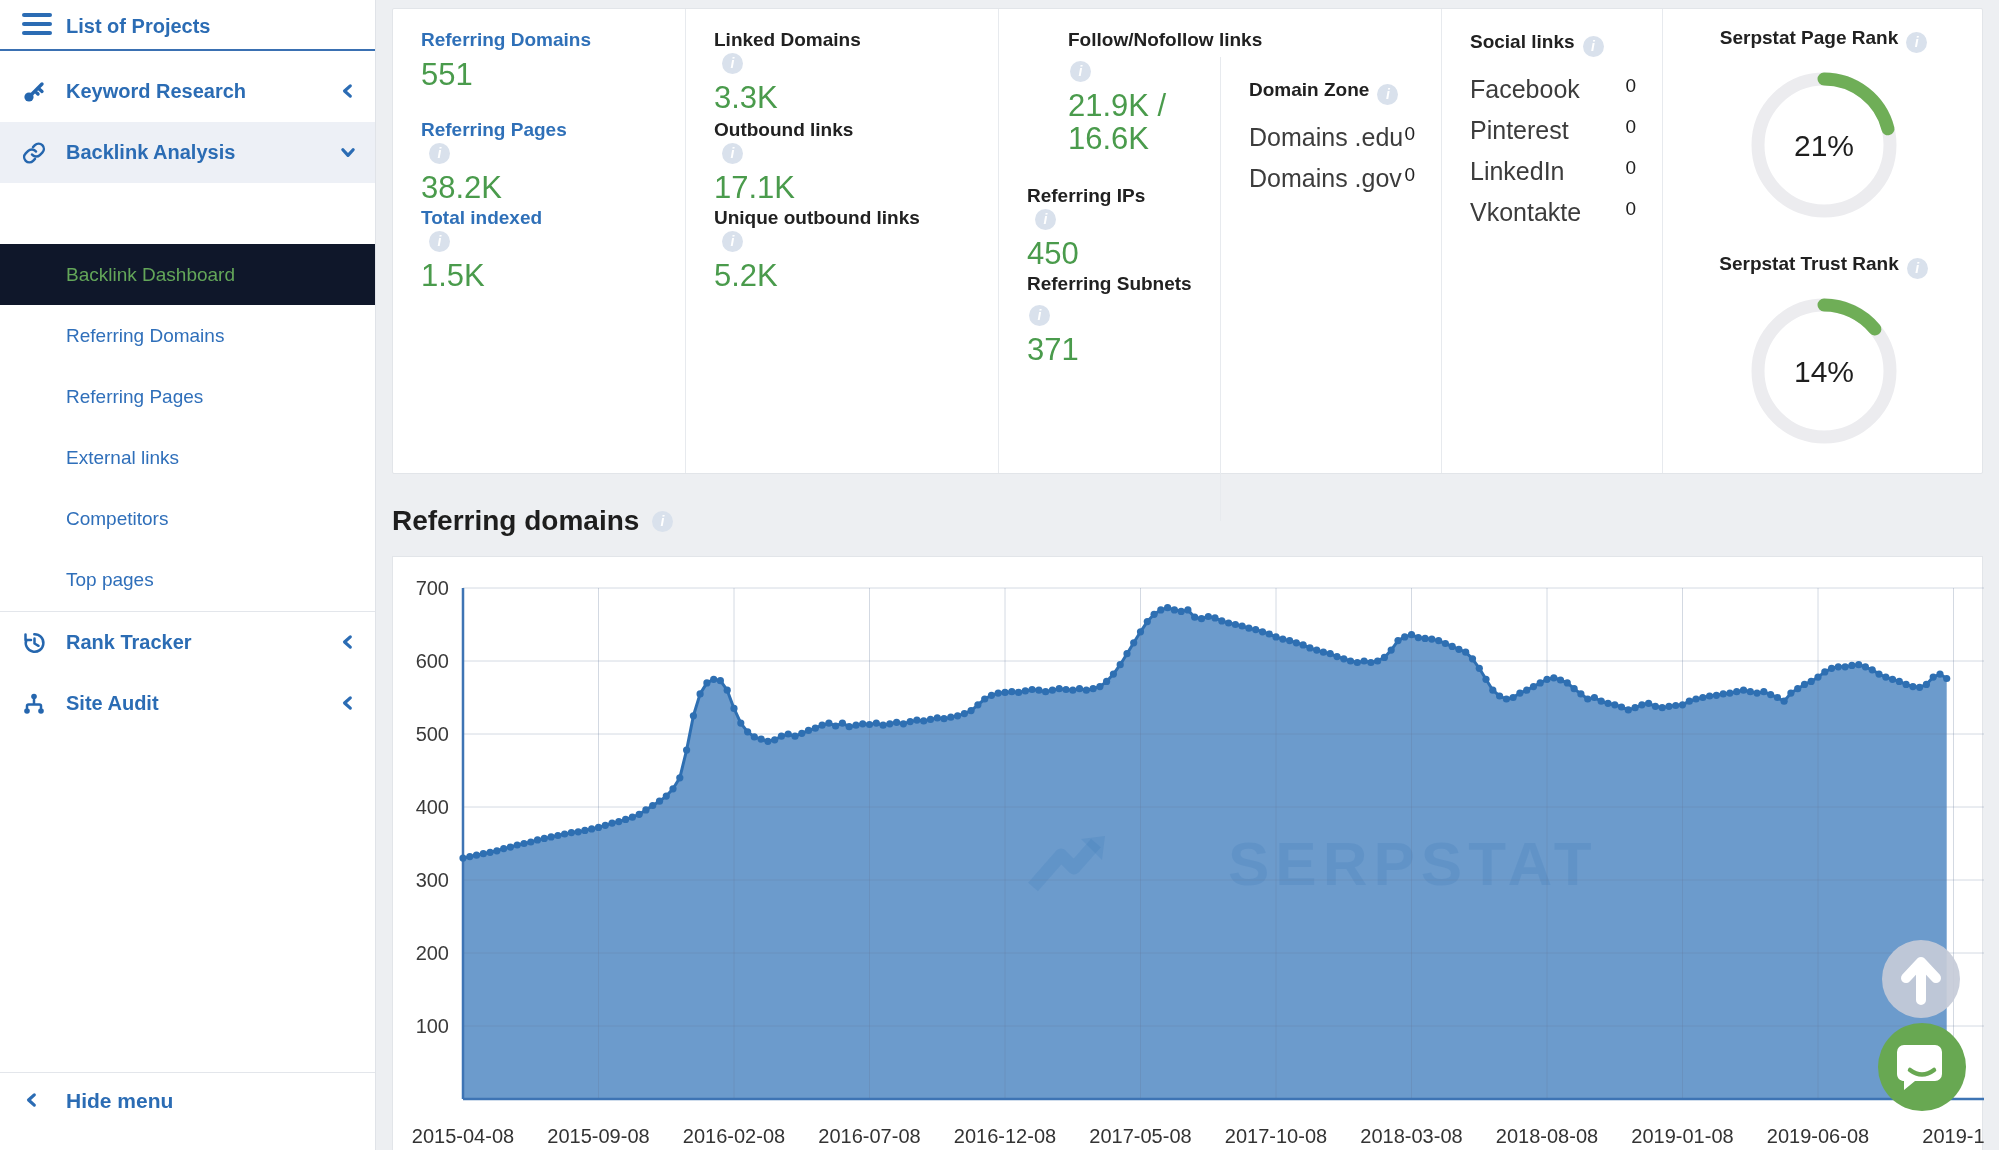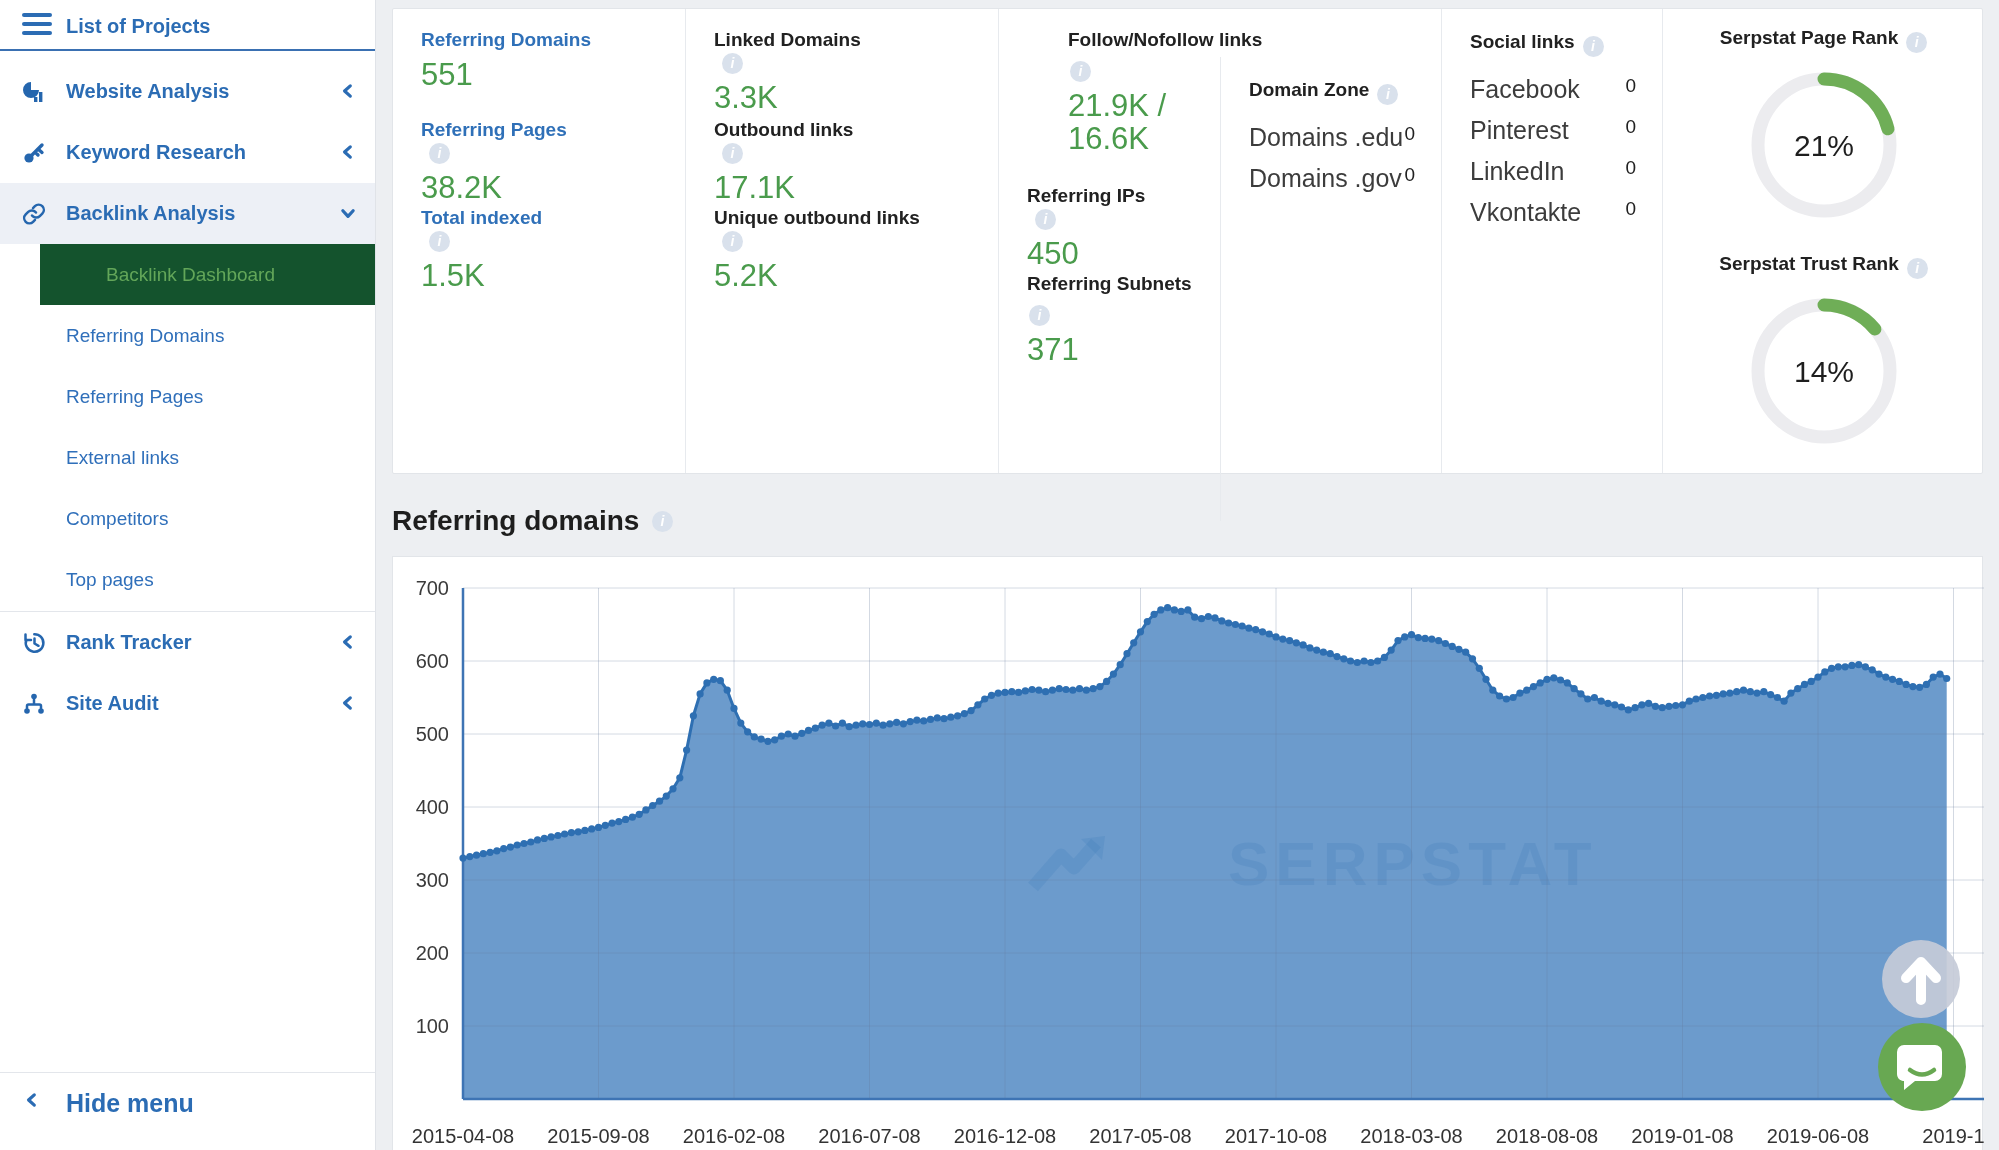--- a/index.html
+++ b/index.html
@@ -15,27 +15,27 @@
   .nav-group { position:absolute; left:0; width:100%; }
   .nav-item { position:relative; height:61px; cursor:pointer; }
   .nav-item.active { background:#edf0f6; }
   .nav-icon { position:absolute; left:21px; top:18px; width:26px; height:26px; }
   .nav-icon svg { width:26px; height:26px; }
   .nav-label { position:absolute; left:66px; top:19px; font-size:20px; font-weight:bold; color:#2b6cb4; }
   .nav-chevron { position:absolute; left:340px; top:22px; width:16px; height:16px; }
   .nav-chevron svg { width:16px; height:16px; }
   .nav-chevron.down svg { transform:rotate(-90deg); }
   .sub-item { position:relative; height:61px; cursor:pointer; }
-  .sub-item.active { background:#14532d;margin-left:40px; }
+  .sub-item.active { background:#0f172a; }
   .sub-label { position:absolute; left:66px; top:20px; font-size:19px; color:#2f6fba; }
   .sub-item.active .sub-label { color:#63a659; }
   .sb-divider { position:absolute; left:0; width:100%; height:1px; background:#e3e6eb; }
   .hide-menu { position:absolute; left:0; top:1072px; width:100%; height:54px; border-top:1px solid #e3e6eb; cursor:pointer; }
   .hide-menu .nav-chevron { left:24px; top:19px; }
-  .hide-menu .hm-label { position:absolute; left:66px; top:16px; font-size:25px; font-weight:bold; color:#2b6cb4; }
+  .hide-menu .hm-label { position:absolute; left:66px; top:16px; font-size:21px; font-weight:bold; color:#2b6cb4; }
 
   
   .stat-card { position:absolute; left:392px; top:8px; width:1591px; height:466px; background:#fff; border:1px solid #e2e5e9; border-radius:2px; }
   .stat-col { position:absolute; top:0; height:100%; }
   .stat-col.bordered { border-left:1px solid #e7eaee; }
   .col1 { left:0; width:292px; }
   .col2 { left:292px; width:313px; }
   .col3 { left:605px; width:222px; }
   .col4 { left:827px; width:221px;margin-top:48px; }
   .col5 { left:1048px; width:221px; }
@@ -73,31 +73,20 @@
 <div class="sidebar">
   <div class="sb-header">
     <div class="hamburger">
         <span></span>
         <span></span>
         <span></span>
       </div>
     <div class="sb-title">List of Projects</div>
   </div>
   <div class="nav-group" id="nav-top" style="top:61px">
-      <div class="nav-item">
-    <span class="nav-icon"><svg viewBox="0 0 26 26">
-            <path d="M10 3 a8 8 0 1 0 8 8 h-8 z" fill="#2566ae"></path>
-            <rect x="13" y="18" width="3.4" height="5" fill="#2566ae"></rect>
-            <rect x="18" y="13" width="3.4" height="10" fill="#2566ae"></rect>
-          </svg></span>
-    <span class="nav-label">Website Analysis</span>
-    <span class="nav-chevron"><svg viewBox="0 0 14 14">
-            <polyline points="9,2.5 4,7 9,11.5" fill="none" stroke="#2b6cb4" stroke-width="2.8" stroke-linecap="round" stroke-linejoin="round"></polyline>
-          </svg></span>
-  </div>
       <div class="nav-item">
     <span class="nav-icon"><svg viewBox="0 0 26 26">
             <circle cx="8" cy="18" r="4.6" fill="#2566ae"></circle>
             <path d="M11 15 L21 5 M17 9 L21 12.5 M14 12 L17 15" stroke="#2566ae" stroke-width="3.4" stroke-linecap="round"></path>
           </svg></span>
     <span class="nav-label">Keyword Research</span>
     <span class="nav-chevron"><svg viewBox="0 0 14 14">
             <polyline points="9,2.5 4,7 9,11.5" fill="none" stroke="#2b6cb4" stroke-width="2.8" stroke-linecap="round" stroke-linejoin="round"></polyline>
           </svg></span>
   </div>

